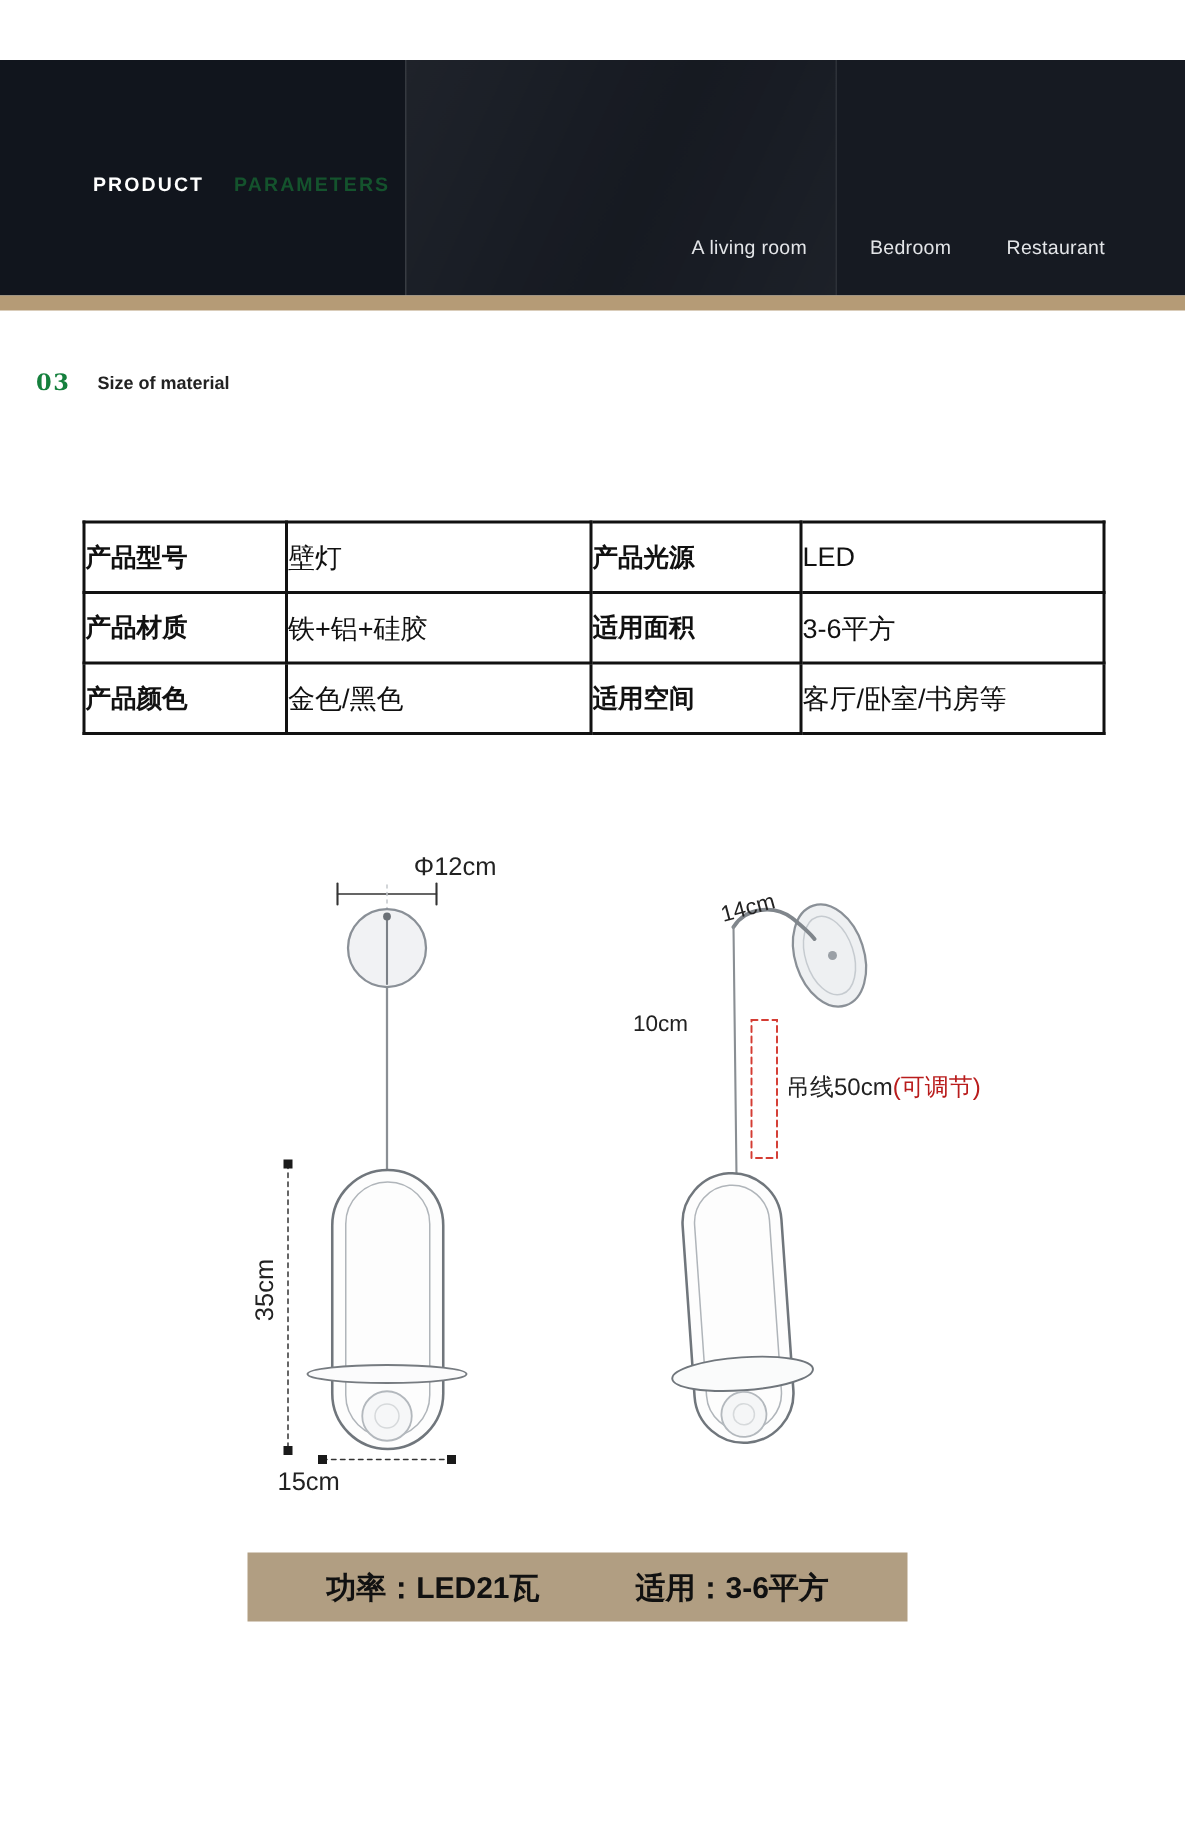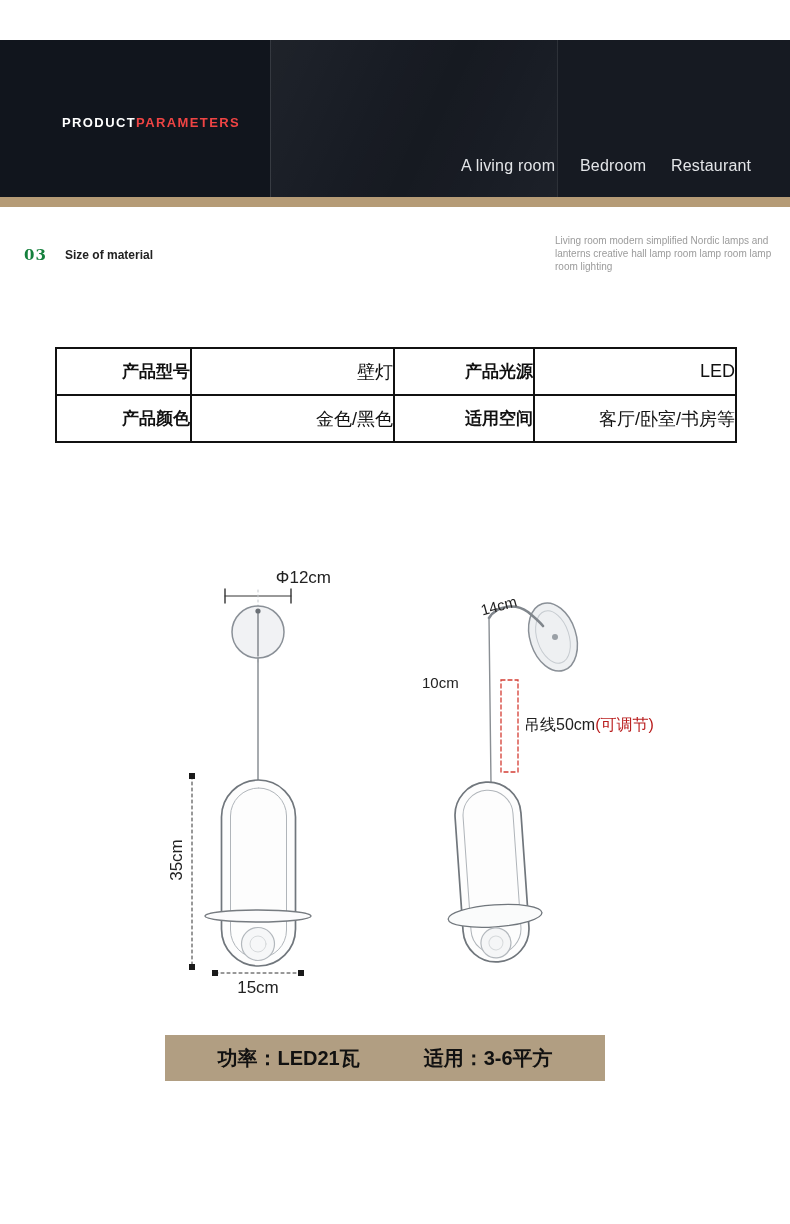--- a/index.html
+++ b/index.html
@@ -10,47 +10,47 @@
   
   .hero { position:absolute; left:0; top:40px; width:790px; height:157px; background:#11151d; }
   .hero .panel-mid { position:absolute; left:270px; top:0; width:287px; height:157px;
     background:linear-gradient(115deg, rgba(255,255,255,0.06) 0%, rgba(255,255,255,0.02) 55%, rgba(255,255,255,0.05) 100%);
     border-left:1px solid rgba(255,255,255,0.12); }
   .hero .panel-right { position:absolute; left:557px; top:0; width:233px; height:157px;
     background:rgba(255,255,255,0.025); border-left:1px solid rgba(255,255,255,0.10); }
   .gold-strip { position:absolute; left:0; top:197px; width:790px; height:10px; background:#b59b76; }
   .hero-title { position:absolute; left:62px; top:115px; font-size:13px; font-weight:bold;
     letter-spacing:1.4px; color:#ffffff; z-index:3; }
-  .hero-title .sec { color:#ef4444; margin-left:0; }
-  .room { position:absolute; top:157px; font-size:16px; color:#e3e5e8; letter-spacing:0.2px; z-index:3; }
+  .hero-title .sec { color:#14532d; margin-left:20px; }
+  .room { position:absolute; top:157px; font-size:13px; color:#e3e5e8; letter-spacing:0.2px; z-index:3; }
   .room.r1 { left:461px; }
   .room.r2 { left:580px; }
   .room.r3 { left:671px; }
 
   
   .sec-index { position:absolute; left:24px; top:246px; font-family:"DejaVu Serif", serif;
     font-weight:bold; font-size:15px; letter-spacing:1px; color:#15803d; }
   .sec-title { position:absolute; left:65px; top:248px; font-size:12px; font-weight:bold; color:#222; }
   .sec-note { position:absolute; left:555px; top:234px; width:218px; font-size:10px;
     line-height:13px; color:#9b9b9b; }
 
   
   .spec { position:absolute; left:55px; top:347px; width:680px; border-collapse:collapse; table-layout:fixed; }
-  .spec td { border:2px solid #111; text-align:right; height:47px; font-size:18px; color:#111;
+  .spec td { border:2px solid #111; text-align:left; height:47px; font-size:18px; color:#111;
     overflow:hidden; white-space:nowrap; }
   .spec td.k { font-weight:bold; font-size:17px; }
 
   
   .diagram { position:absolute; left:0; top:560px; width:790px; height:470px; }
   .diagram svg { position:absolute; left:0; top:0; }
   .dim-label { position:absolute; color:#222; }
   .lbl-phi  { left:185px; top:8px;  width:146px; text-align:right; font-size:17px; }
   .lbl-h35  { left:150px; top:290px; width:54px; height:20px; text-align:center; font-size:17px;
               transform:rotate(-90deg); transform-origin:center; }
-  .lbl-w15  { left:185px; top:418px; width:146px; text-align:center; font-size:17px; }
+  .lbl-w15  { left:185px; top:418px; width:146px; text-align:left; font-size:17px; }
   .lbl-arm  { left:480px; top:34px; width:60px; font-size:15px; transform:rotate(-15deg); }
   .lbl-drop { left:422px; top:78px; font-size:15px;margin-top:36px; }
   .lbl-cord { left:524px; top:155px; font-size:16px; white-space:nowrap; }
   .lbl-cord .red { color:#b91c1c; }
 
   
   .banner { position:absolute; left:165px; top:1035px; width:440px; height:46px; background:#b19e82;
     display:flex; align-items:center; justify-content:center; gap:64px;
     font-size:20px; font-weight:bold; color:#111; }
 </style>
@@ -68,35 +68,40 @@
   <div class="hero-title">
     <span>PRODUCT</span><span class="sec">PARAMETERS</span>
   </div>
 
   <span class="room r1">A living room</span>
   <span class="room r2">Bedroom</span>
   <span class="room r3">Restaurant</span>
 
   <div class="sec-index">03</div>
   <div class="sec-title">Size of material</div>
-  <div class="sec-note">Living room modern simplified Nordic lamps and lanterns creative hall lamp room lamp room lamp room lighting</div>
 
   <table class="spec">
     <colgroup>
         <col style="width:135px">
         <col style="width:203px">
         <col style="width:140px">
         <col style="width:202px">
       </colgroup>
     <tbody>
       <tr>
         <td class="k">产品型号</td>
         <td>壁灯</td>
         <td class="k">产品光源</td>
         <td>LED</td>
+      </tr>
+      <tr>
+        <td class="k">产品材质</td>
+        <td>铁+铝+硅胶</td>
+        <td class="k">适用面积</td>
+        <td>3-6平方</td>
       </tr>
       <tr>
         <td class="k">产品颜色</td>
         <td>金色/黑色</td>
         <td class="k">适用空间</td>
         <td>客厅/卧室/书房等</td>
       </tr>
     </tbody>
   </table>
 

